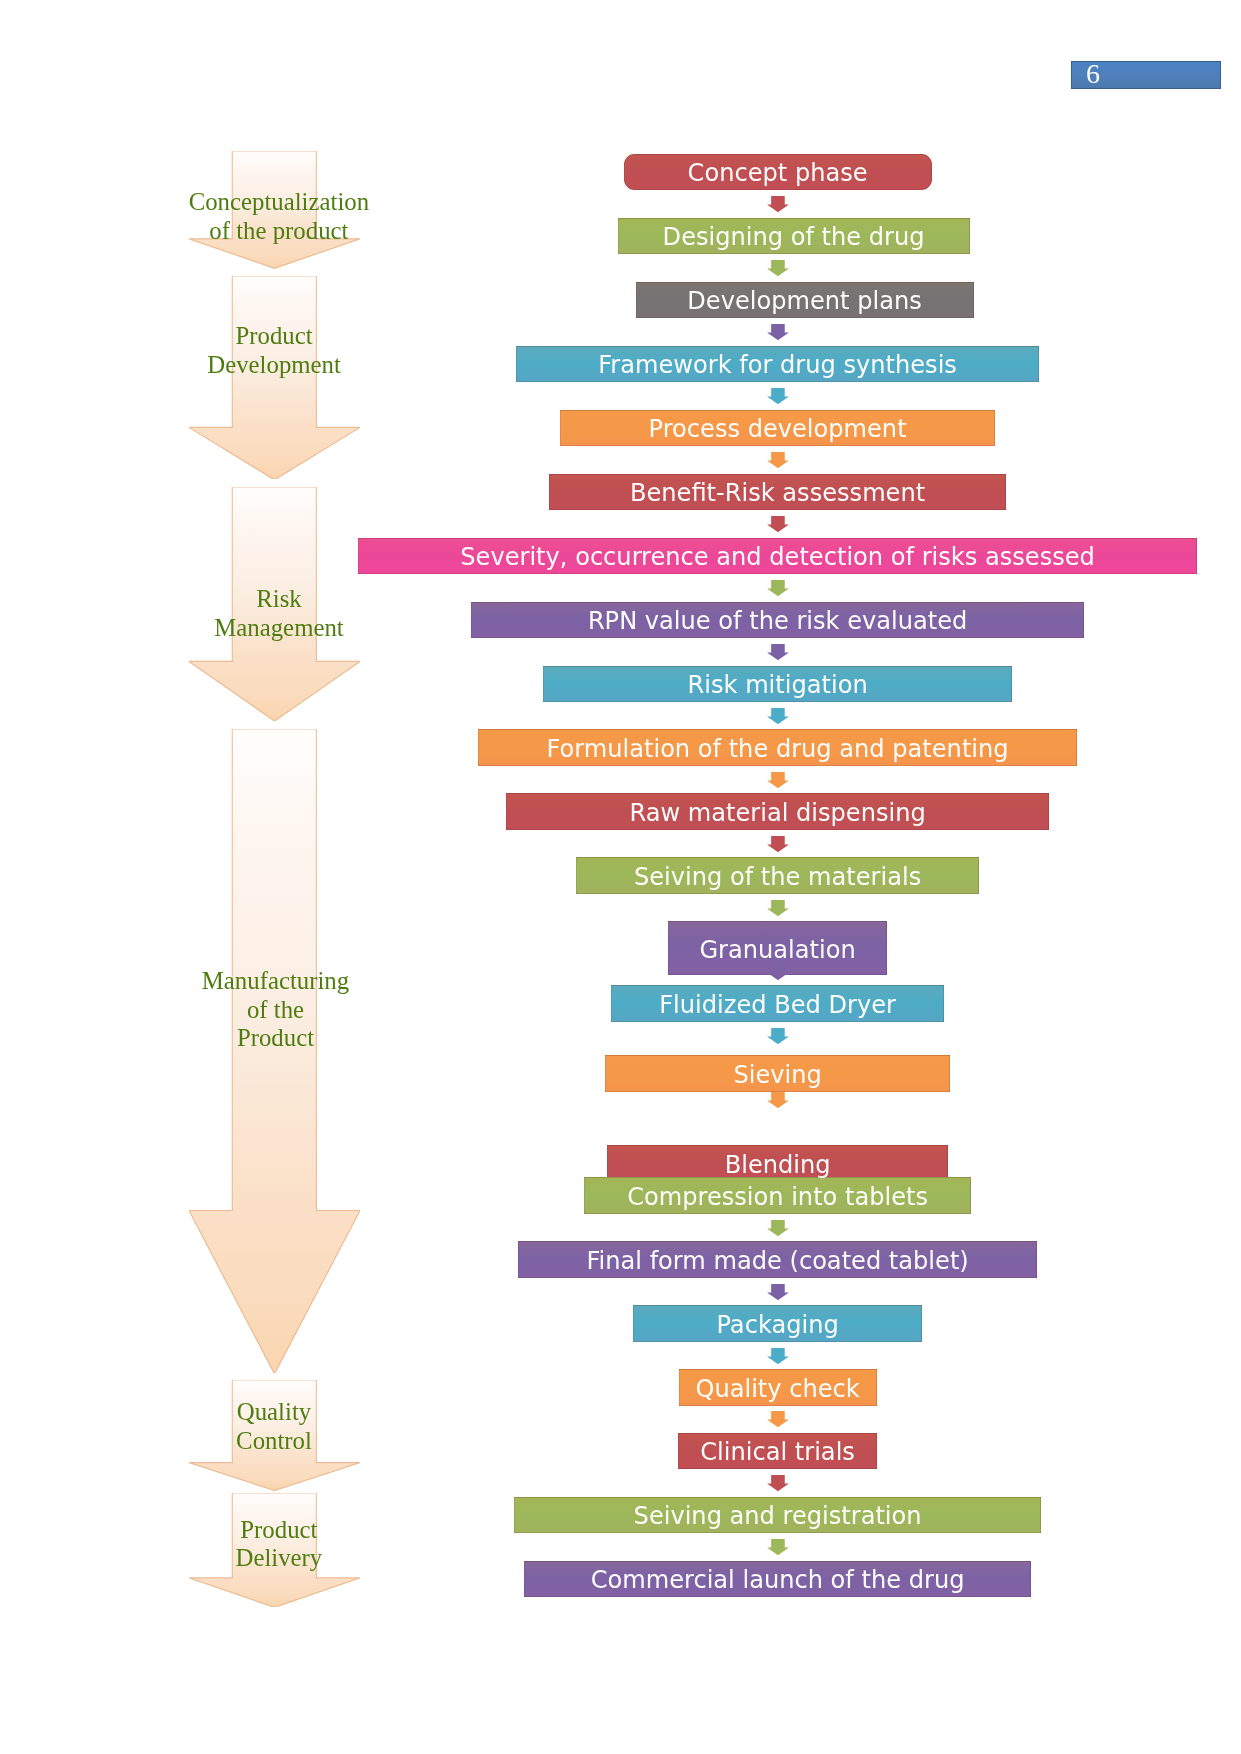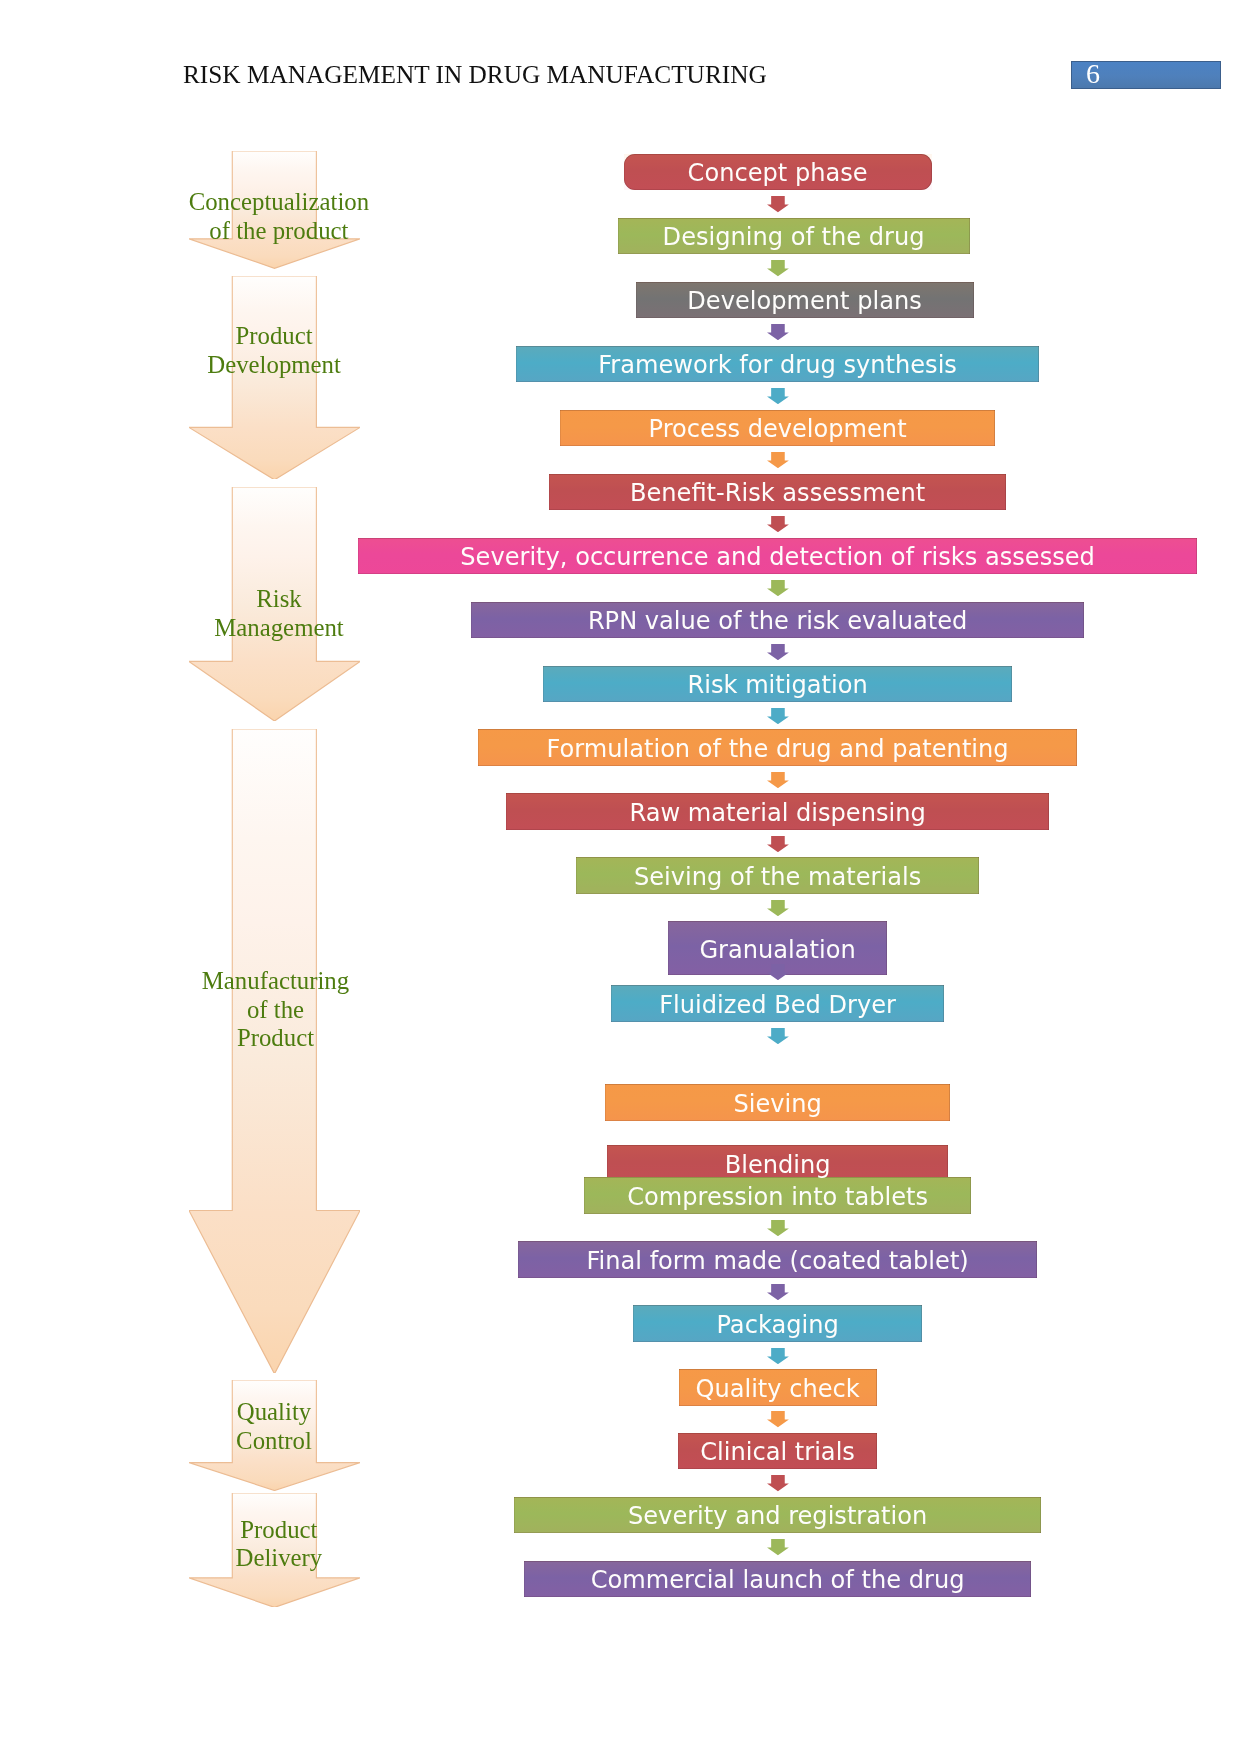--- a/index.html
+++ b/index.html
@@ -35,21 +35,20 @@
       background:linear-gradient(180deg, rgba(255,150,60,.085) 0%, rgba(255,150,60,0) 46%,
                  rgba(255,60,140,.055) 100%);}
   .fbox span{position:relative;z-index:1;top:1.3px;}
   .conn{position:absolute;}
 </style>
 </head>
 <body>
 
 <div class="page">
   <div id="doc-header">
-    <div id="header-title">RISK MANAGEMENT IN DRUG MANUFACTURING</div>
     <div id="page-badge"></div>
     <div id="page-badge-num">6</div>
   </div>
   <div id="phase-column">
       <div class="phase" style="left: 189.2px; top: 151.4px; width: 171px; height: 117.3px;">
         <svg width="171" height="117.29999999999998" viewBox="0 0 171 117.29999999999998">
        <defs>
             <linearGradient id="pg0" x1="0" y1="0" x2="0" y2="1">
          <stop offset="0" stop-color="#fffefd"></stop>
          <stop offset="0.17" stop-color="#fef6f0"></stop>
@@ -277,21 +276,21 @@
       </div>
       <div class="conn" style="left: 766.65px; top: 963.8px;"><svg width="21.9" height="16.2" viewBox="0 0 21.9 16.2">
          <path d="M4.1499999999999995 0 L17.75 0 L17.75 8.5 L21.9 8.5 L10.95 16.2 L0 8.5 L4.1499999999999995 8.5 Z" fill="#7c62a5"></path>
        </svg></div>
       <div class="fbox" style="left: 610.8px; top: 985.25px; width: 333.6px; height: 36.6px; background: rgb(77, 172, 199);">
         <span>Fluidized Bed Dryer</span>
       </div>
       <div class="conn" style="left: 766.65px; top: 1027.75px;"><svg width="21.9" height="16.2" viewBox="0 0 21.9 16.2">
          <path d="M4.1499999999999995 0 L17.75 0 L17.75 8.5 L21.9 8.5 L10.95 16.2 L0 8.5 L4.1499999999999995 8.5 Z" fill="#4dacc7"></path>
        </svg></div>
-      <div class="fbox" style="left: 604.7px; top: 1084px; width: 345.8px; height: 36.6px; background: rgb(245, 153, 72); text-align: center;">
+      <div class="fbox" style="left: 604.7px; top: 1055px; width: 345.8px; height: 36.6px; background: rgb(245, 153, 72); text-align: center;">
         <span>Sieving</span>
       </div>
       <div class="conn" style="left: 766.65px; top: 1091.7px;"><svg width="21.9" height="16.2" viewBox="0 0 21.9 16.2">
          <path d="M4.1499999999999995 0 L17.75 0 L17.75 8.5 L21.9 8.5 L10.95 16.2 L0 8.5 L4.1499999999999995 8.5 Z" fill="#f59948"></path>
        </svg></div>
       <div class="fbox" style="left: 607.3px; top: 1113.15px; width: 340.6px; height: 36.6px; background: rgb(191, 79, 82); margin-top: 32px;">
         <span>Blending</span>
       </div>
       <div class="conn" style="left: 766.65px; top: 1155.65px;"><svg width="21.9" height="16.2" viewBox="0 0 21.9 16.2">
          <path d="M4.1499999999999995 0 L17.75 0 L17.75 8.5 L21.9 8.5 L10.95 16.2 L0 8.5 L4.1499999999999995 8.5 Z" fill="#bf4f52"></path>
@@ -320,21 +319,21 @@
       <div class="conn" style="left: 766.65px; top: 1411.45px;"><svg width="21.9" height="16.2" viewBox="0 0 21.9 16.2">
          <path d="M4.1499999999999995 0 L17.75 0 L17.75 8.5 L21.9 8.5 L10.95 16.2 L0 8.5 L4.1499999999999995 8.5 Z" fill="#f59948"></path>
        </svg></div>
       <div class="fbox" style="left: 678.4px; top: 1432.9px; width: 198.4px; height: 36.6px; background: rgb(191, 79, 82);">
         <span>Clinical trials</span>
       </div>
       <div class="conn" style="left: 766.65px; top: 1475.4px;"><svg width="21.9" height="16.2" viewBox="0 0 21.9 16.2">
          <path d="M4.1499999999999995 0 L17.75 0 L17.75 8.5 L21.9 8.5 L10.95 16.2 L0 8.5 L4.1499999999999995 8.5 Z" fill="#bf4f52"></path>
        </svg></div>
       <div class="fbox" style="left: 514px; top: 1496.85px; width: 527.2px; height: 36.6px; background: rgb(156, 184, 90);">
-        <span>Severity and registration</span>
+        <span>Seiving and registration</span>
       </div>
       <div class="conn" style="left: 766.65px; top: 1539.35px;"><svg width="21.9" height="16.2" viewBox="0 0 21.9 16.2">
          <path d="M4.1499999999999995 0 L17.75 0 L17.75 8.5 L21.9 8.5 L10.95 16.2 L0 8.5 L4.1499999999999995 8.5 Z" fill="#9cb85a"></path>
        </svg></div>
       <div class="fbox" style="left: 523.8px; top: 1560.8px; width: 507.6px; height: 36.6px; background: rgb(124, 98, 165);">
         <span>Commercial launch of the drug</span>
       </div>
     </div>
 </div>
 

